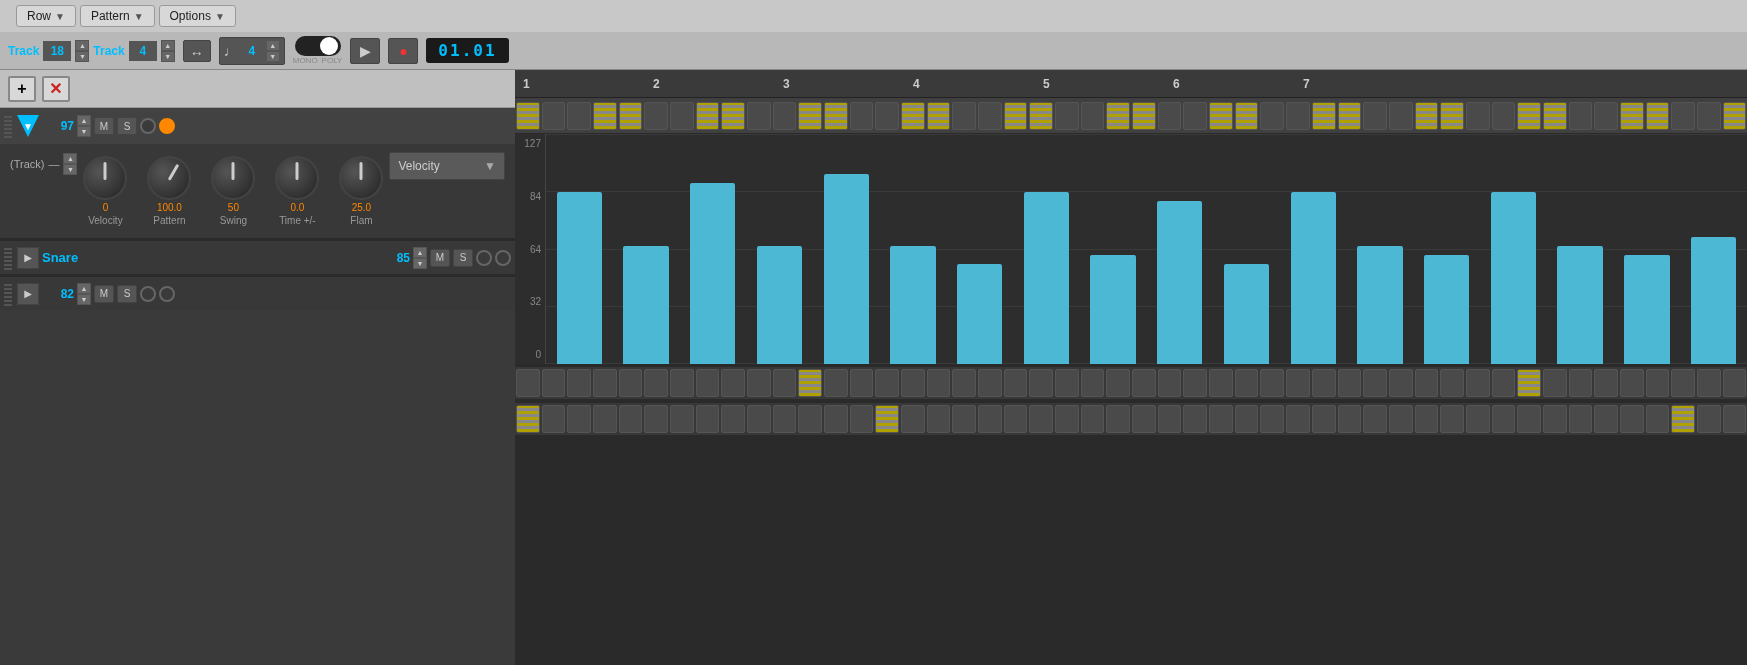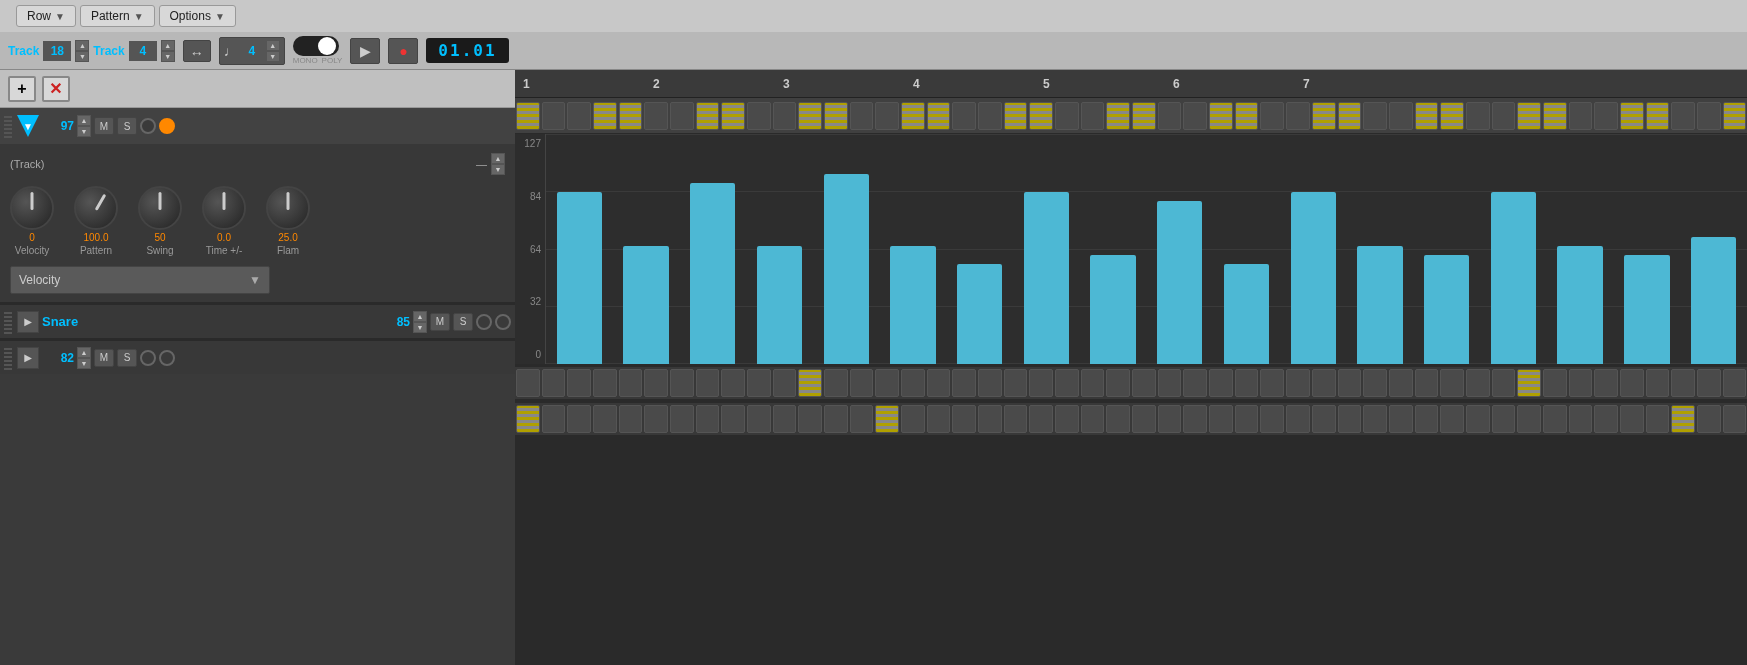--- a/index.html
+++ b/index.html
@@ -92,20 +92,21 @@
       gap: 2px;
       background: #555;
       border: 1px solid #444;
       padding: 2px 4px;
       border-radius: 2px;
     }
     .note-icon { font-size: 14px; color: #ccc; }
     .mono-poly-toggle {
       display: flex;
       flex-direction: column;
+      align-items: center;
     }
     .toggle-switch {
       width: 46px;
       height: 20px;
       background: #222;
       border-radius: 10px;
       position: relative;
       cursor: pointer;
     }
     .toggle-knob {
@@ -256,21 +257,21 @@
       background: #3a3a3a;
       cursor: pointer;
     }
     .dot-btn.orange { border-color: #ff8800; background: #ff8800; }
 
     
     .knobs-area {
       background: #383838;
       padding: 8px 10px;
       display: flex;
-      flex-direction: column;
+      flex-direction: row;
       gap: 6px;
     }
     .track-selector {
       display: flex;
       align-items: center;
       gap: 4px;
       height: 24px;
     }
     .track-selector-label {
       color: #aaa;

